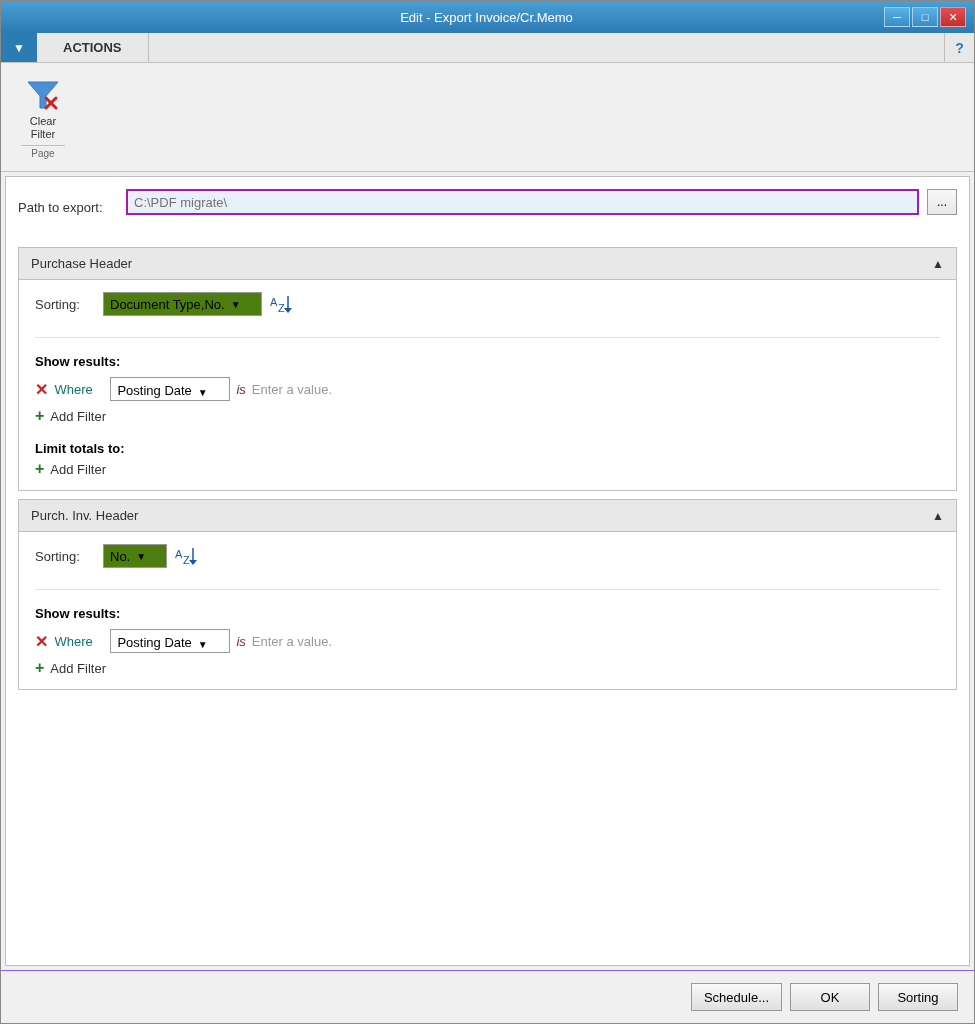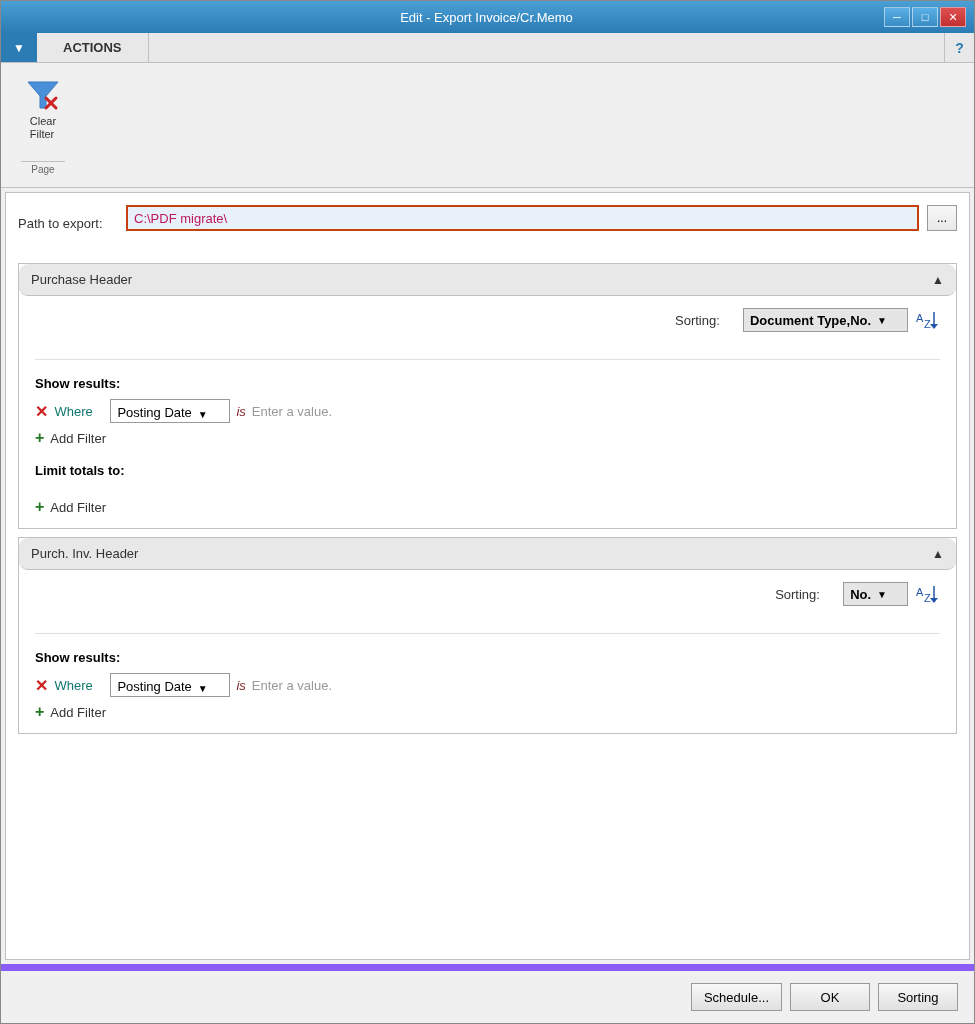--- a/index.html
+++ b/index.html
@@ -121,21 +121,21 @@
       height: 40px;
       display: flex;
       align-items: center;
       justify-content: center;
       position: relative;
     }
     .ribbon-section-label {
       font-size: 10px;
       color: #666;
       border-top: 1px solid #c0c0c0;
-      margin-top: 20px;
+      margin-top: 4px;
       padding-top: 2px;
       width: 100%;
       text-align: center;
     }
     .main-content {
       flex: 1;
       background: white;
       border: 1px solid #c0c0c0;
       margin: 4px;
       overflow-y: auto;
@@ -147,25 +147,25 @@
       margin-bottom: 32px;
       gap: 8px;
     }
     .path-label {
       color: #333;
       min-width: 100px;
     }
     .path-input {
       flex: 1;
       height: 26px;
-      border: 2px solid #c2410c;
+      border: 2px solid #a21caf;
       background: #e8f0fa;
       padding: 2px 6px;
       font-size: 13px;
-      color: #be185d;
+      color: #737373;
       outline: none;
     }
     .path-browse {
       width: 30px;
       height: 26px;
       border: 1px solid #999;
       background: linear-gradient(to bottom, #f8f8f8, #e8e8e8);
       cursor: pointer;
       font-size: 12px;
       display: flex;
@@ -179,51 +179,48 @@
     .section-header {
       background: #e8e8e8;
       padding: 8px 12px;
       display: flex;
       align-items: center;
       justify-content: space-between;
       font-size: 13px;
       color: #333;
       cursor: pointer;
       border-bottom: 1px solid #c0c0c0;
-      border-radius: 9px;
     }
     .section-body {
       padding: 12px 16px;
       background: white;
     }
     .sorting-row {
       display: flex;
       align-items: center;
       gap: 8px;
       margin-bottom: 16px;
-      padding-bottom: 27px;
+      padding-bottom: 21px;
       border-bottom: 1px solid #e0e0e0;
-      justify-content: flex-end;
     }
     .sorting-label {
       color: #333;
       min-width: 60px;
     }
     .sort-dropdown {
       border: 1px solid #999;
-      background: #e5e5e5;
+      background: #4d7c0f;
       padding: 2px 20px 2px 6px;
       font-size: 13px;
       cursor: pointer;
       position: relative;
       height: 24px;
       display: flex;
       align-items: center;
       gap: 4px;
-      font-weight: bold;
     }
     .show-results-label {
       font-weight: bold;
       margin-bottom: 8px;
     }
     .filter-row {
       display: flex;
       align-items: center;
       gap: 6px;
       margin-bottom: 6px;
@@ -269,30 +266,30 @@
       color: #227722;
       font-size: 16px;
       font-weight: bold;
     }
     .add-filter-label {
       color: #333;
     }
     .limit-totals-label {
       font-weight: bold;
       margin-top: 16px;
-      margin-bottom: 20px;
+      margin-bottom: 4px;
     }
     .footer {
       display: flex;
       justify-content: flex-end;
       align-items: flex-start;
       gap: 8px;
       padding: 12px 16px;
       background: #f0f0f0;
-      border-top: 7px solid #8b5cf6;
+      border-top: 1px solid #8b5cf6;
     }
     .footer-btn {
       min-width: 80px;
       height: 28px;
       border: 1px solid #999;
       background: linear-gradient(to bottom, #f8f8f8, #e0e0e0);
       font-size: 13px;
       cursor: pointer;
       padding: 0 12px;
     }
@@ -336,21 +333,21 @@
         <div class="ribbon-icon">
 
           <svg width="38" height="38" viewBox="0 0 38 38">
 
             <polygon points="4,6 34,6 22,20 22,32 16,32 16,20" fill="#4a90d9" stroke="#3a7abf" stroke-width="1"></polygon>
 
             <line x1="22" y1="22" x2="32" y2="32" stroke="#cc2222" stroke-width="3" stroke-linecap="round"></line>
             <line x1="32" y1="22" x2="22" y2="32" stroke="#cc2222" stroke-width="3" stroke-linecap="round"></line>
           </svg>
         </div>
-        <div style="font-size:11px; color:#333; text-align:left; line-height:1.2;">
+        <div style="font-size:11px; color:#333; text-align:center; line-height:1.2;">
           <span style="white-space:pre-line;">Clear
 Filter</span>
         </div>
         <div class="ribbon-section-label">Page</div>
       </div>
     </div>
   </div>
 
   <div class="main-content">
 

